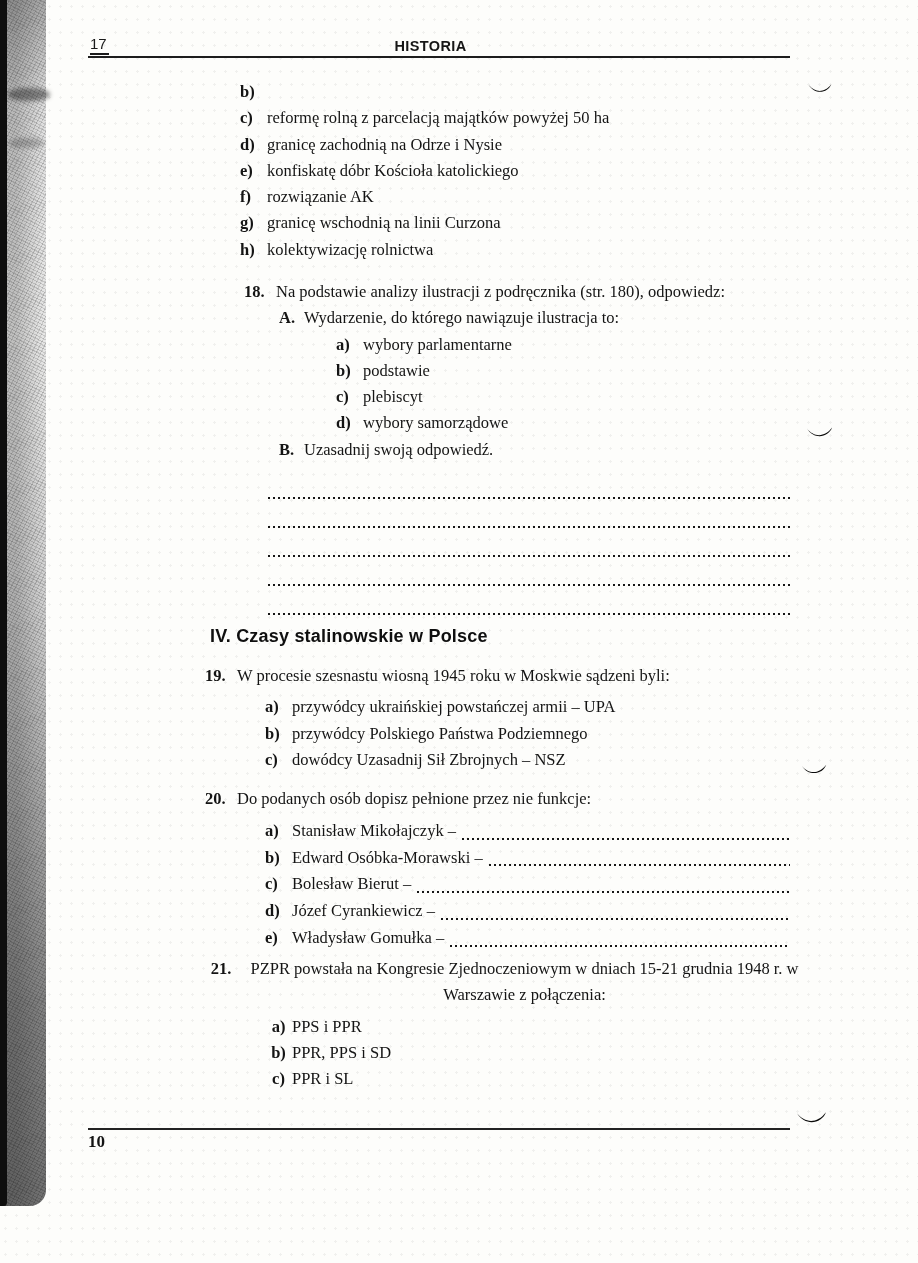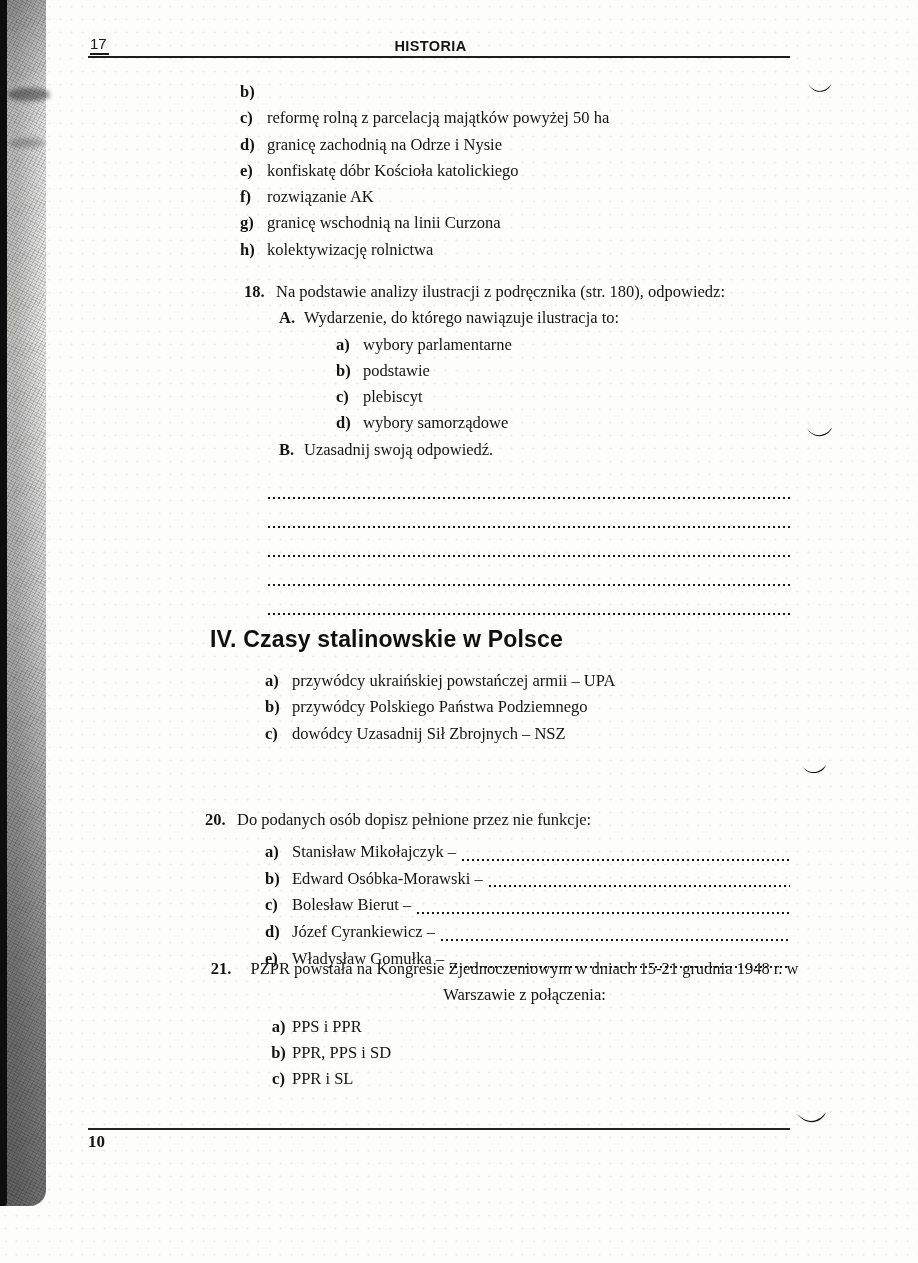--- a/index.html
+++ b/index.html
@@ -51,27 +51,27 @@
 
   .q17{position:absolute;left:240px;top:79px;width:560px;}
   .q18{position:absolute;left:208px;top:279px;width:600px;margin-left:36px;}
   .q18 .suba{margin-left:35px;}
   .q18 .opts{margin-left:57px;}
   .answer-lines{position:absolute;left:268px;top:470px;width:522px;}
   .answer-line{height:29px;background:repeating-linear-gradient(90deg,#161616 0 2px,transparent 2px 5px);background-size:100% 2px;background-position:0 100%;background-repeat:no-repeat;}
 
   .sec-heading{
     position:absolute;left:210px;top:626px;
-    font-family:"Liberation Sans", sans-serif;font-weight:bold;font-size:23px;color:#0f0f0f;letter-spacing:.2px;
+    font-family:"Liberation Sans", sans-serif;font-weight:bold;font-size:18px;color:#0f0f0f;letter-spacing:.2px;
   }
 
   .q19{position:absolute;left:205px;top:663px;width:620px;}
   .q19 .opts{margin-left:60px;margin-top:5px;}
 
-  .q20{position:absolute;left:205px;top:786px;width:600px;margin-top:21px;}
+  .q20{position:absolute;left:205px;top:786px;width:600px;}
   .q20 .items{margin-left:60px;margin-top:5px;width:525px;}
   .q20 .row{line-height:26.8px;}
   .q20 .name{white-space:nowrap;}
   .fill-dots{flex:1;align-self:flex-end;height:2px;margin:0 0 5px 6px;background:repeating-linear-gradient(90deg,#161616 0 2px,transparent 2px 5px);}
 
   .q21{position:absolute;left:205px;top:956px;width:620px;text-align:center;}
   .q21 .stem{max-width:575px;}
   .q21 .opts{margin-left:60px;margin-top:5px;}
 
   .crescent{position:absolute;}
@@ -161,20 +161,24 @@
     <div class="answer-line"></div>
     <div class="answer-line"></div>
     <div class="answer-line"></div>
     <div class="answer-line"></div>
     <div class="answer-line"></div>
   </div>
 
   <div class="sec-heading">IV. Czasy stalinowskie w Polsce</div>
 
   <div class="q19">
+    <div class="row">
+      <span class="numlbl">19.</span>
+      <span>W procesie szesnastu wiosną 1945 roku w Moskwie sądzeni byli:</span>
+    </div>
     <div class="opts">
       <div class="row">
           <span class="lbl">a)</span>
           <span>przywódcy ukraińskiej powstańczej armii – UPA</span>
         </div>
       <div class="row">
           <span class="lbl">b)</span>
           <span>przywódcy Polskiego Państwa Podziemnego</span>
         </div>
       <div class="row">

